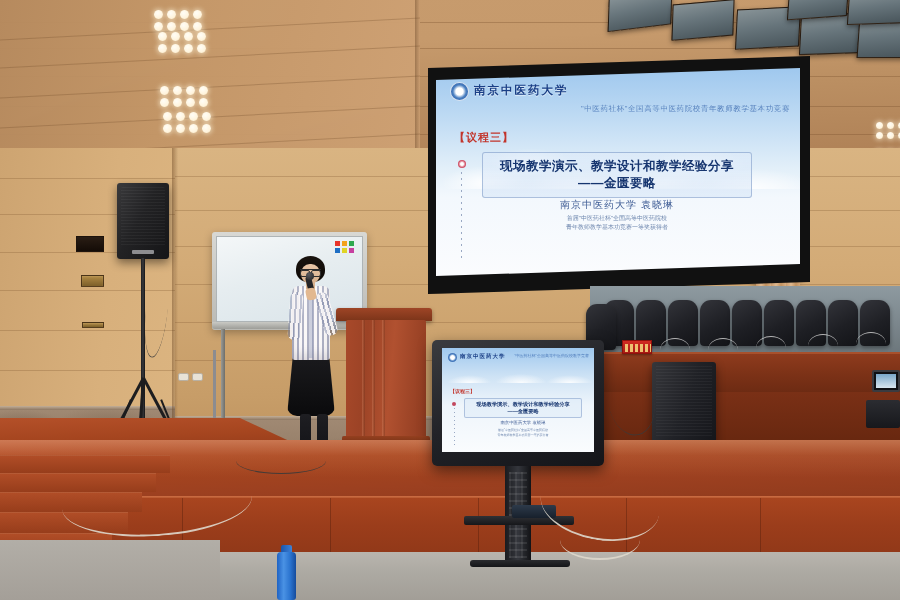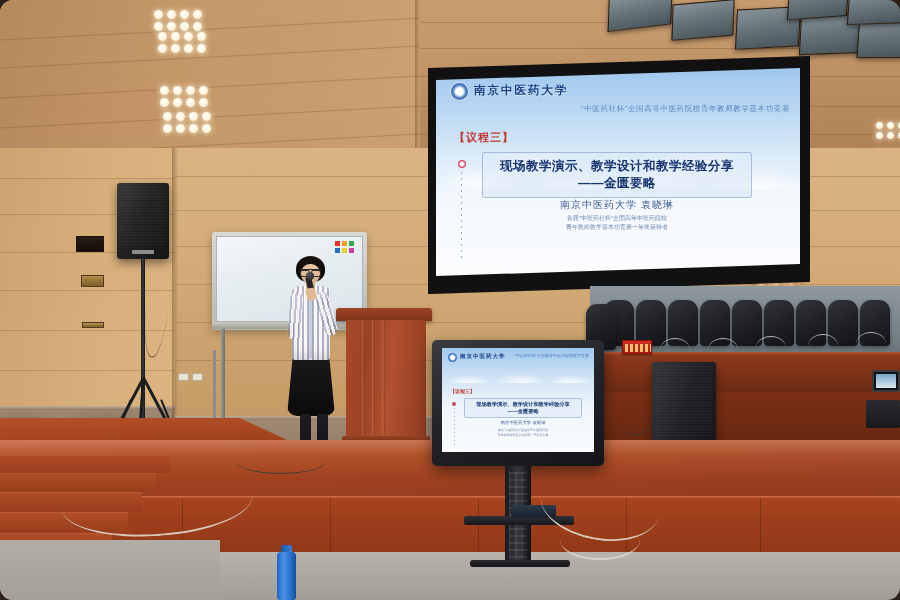--- a/index.html
+++ b/index.html
@@ -1,21 +1,21 @@
 <!DOCTYPE html>
 <html><head>
 <meta charset="utf-8">
 <style>
   * { margin:0; padding:0; box-sizing:border-box; }
   body {
     width:900px; height:600px; overflow:hidden;
     font-family:"Liberation Sans", sans-serif;
     background:#2a2018; position:relative;
   }
-  #scene { position:absolute; inset:0; overflow:hidden;border-radius:13px; }
+  #scene { position:absolute; inset:0; overflow:hidden; }
 
   
   .ceiling {
     position:absolute; left:0; top:0; width:900px; height:150px;
     background:linear-gradient(178deg,#c79b6d 0%,#c69a6c 30%,#bb8f62 60%,#b08257 100%);
   }
   .ceil-seam {
     position:absolute; left:-40px; width:980px; height:1px;
     background:rgba(120,80,45,.34);
   }

